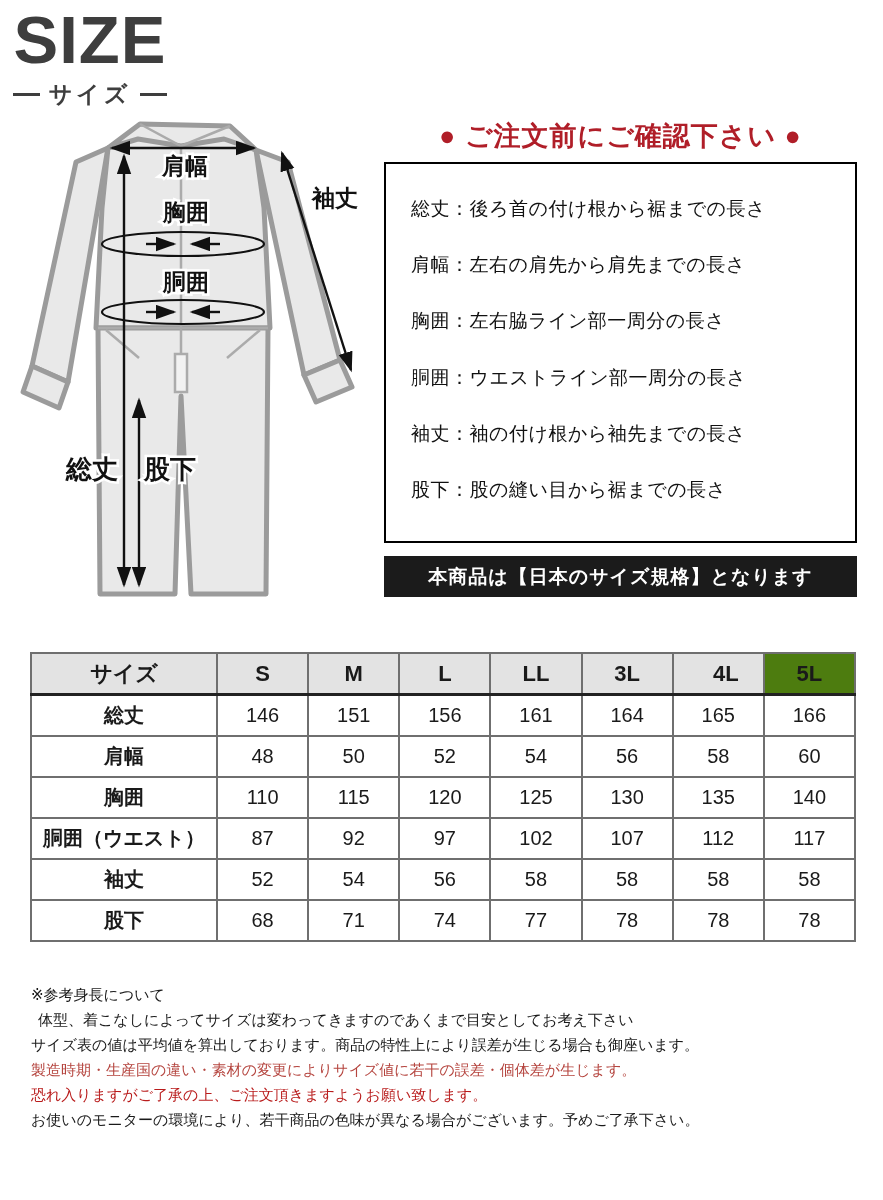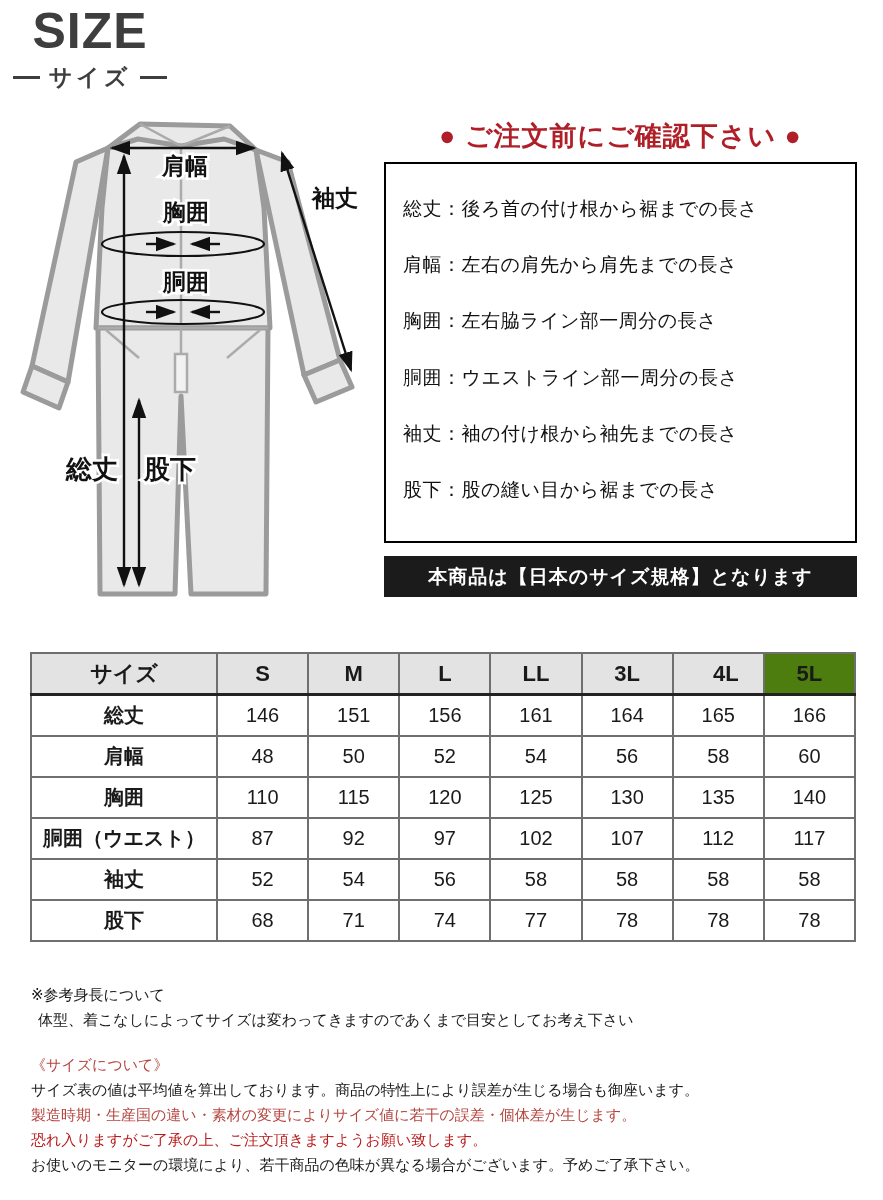--- a/index.html
+++ b/index.html
@@ -2,38 +2,38 @@
 <html><head>
 <meta charset="utf-8">
 <style>
   html,body{margin:0;padding:0;background:#fff;}
   .canvas{
     position:relative;width:883px;height:1200px;background:#ffffff;overflow:hidden;
     font-family:"Liberation Sans","DejaVu Sans",sans-serif;color:#1a1a1a;
   }
   
   .hdr{position:absolute;left:0;top:6px;width:180px;text-align:center;}
-  .hdr-title{font-size:50px;font-weight:800;letter-spacing:1px;color:#3e3e3e;line-height:1.0;margin:0;}
+  .hdr-title{font-size:67px;font-weight:800;letter-spacing:1px;color:#3e3e3e;line-height:1.0;margin:0;}
   .hdr-sub{margin-top:6px;display:flex;align-items:center;justify-content:center;gap:9px;
            font-size:23px;font-weight:700;color:#3e3e3e;letter-spacing:4px;}
   .hdr-dash{display:inline-block;width:27px;height:3px;background:#3e3e3e;}
   
   .diagram{position:absolute;left:18px;top:108px;}
   .dg-label{font-size:23px;font-weight:700;fill:#111;stroke:#fff;stroke-width:5px;
             paint-order:stroke;text-anchor:middle;
             font-family:"Liberation Sans","DejaVu Sans",sans-serif;}
   .dg-label-big{font-size:26px;}
   
   .confirm-title{position:absolute;left:384px;top:118px;width:473px;text-align:center;
                  font-size:27px;font-weight:800;letter-spacing:1px;}
   .confirm-box{position:absolute;left:384px;top:162px;width:473px;height:381px;
                border:2px solid #000;box-sizing:border-box;
                display:flex;flex-direction:column;justify-content:space-between;
                padding:32px 0 38px 0;}
-  .confirm-item{font-size:19px;color:#111;padding-left:17px;letter-spacing:0.5px;white-space:nowrap;}
+  .confirm-item{font-size:19px;color:#111;padding-left:25px;letter-spacing:0.5px;white-space:nowrap;}
   
   .notice-bar{position:absolute;left:384px;top:556px;width:473px;height:41px;
               display:flex;align-items:center;justify-content:center;
               color:#fff;font-size:19px;font-weight:700;letter-spacing:1px;}
   
   .size-table{position:absolute;left:30px;top:652px;width:826px;border-collapse:collapse;
               table-layout:fixed;}
   .size-table th,.size-table td{border:2px solid #6f6f6f;height:39px;text-align:center;
               vertical-align:middle;padding:0;}
   .size-table thead th{font-size:22px;font-weight:700;border-bottom:3px solid #222;}
@@ -211,20 +211,19 @@
           <td>78</td>
           <td>78</td>
           <td>78</td>
         </tr>
       </tbody>
   </table>
 
   <div class="notes" id="notes">
       <div class="note-line" style="color: rgb(26, 26, 26);">※参考身長について</div>
       <div class="note-line indent" style="color: rgb(26, 26, 26);">体型、着こなしによってサイズは変わってきますのであくまで目安としてお考え下さい</div>
-      <div class="note-line gap" style="color: rgb(181, 69, 63);">《サイズについて》</div>
       <div class="note-line" style="color: rgb(26, 26, 26);">サイズ表の値は平均値を算出しております。商品の特性上により誤差が生じる場合も御座います。</div>
       <div class="note-line" style="color: rgb(181, 69, 63);">製造時期・生産国の違い・素材の変更によりサイズ値に若干の誤差・個体差が生じます。</div>
       <div class="note-line" style="color: #b91c1c;">恐れ入りますがご了承の上、ご注文頂きますようお願い致します。</div>
       <div class="note-line" style="color: rgb(26, 26, 26);">お使いのモニターの環境により、若干商品の色味が異なる場合がございます。予めご了承下さい。</div>
     </div>
 
 </div>
 
 </body></html>

